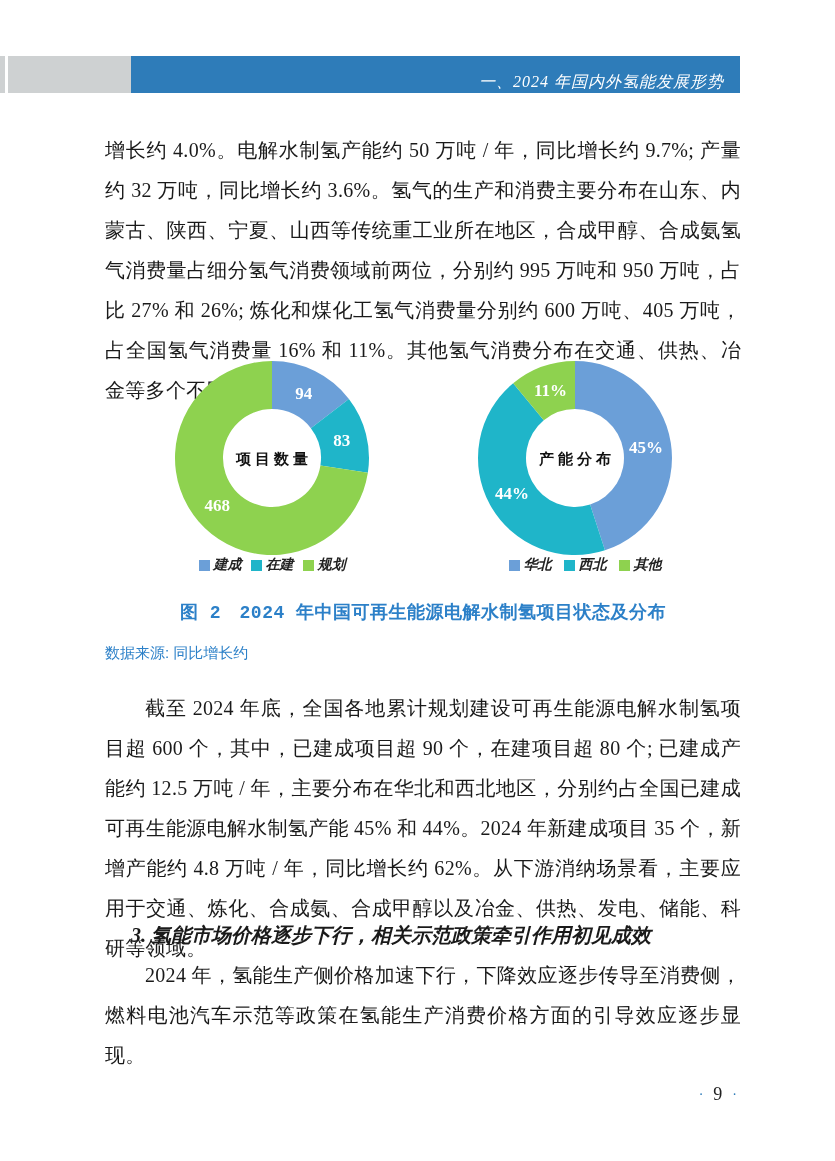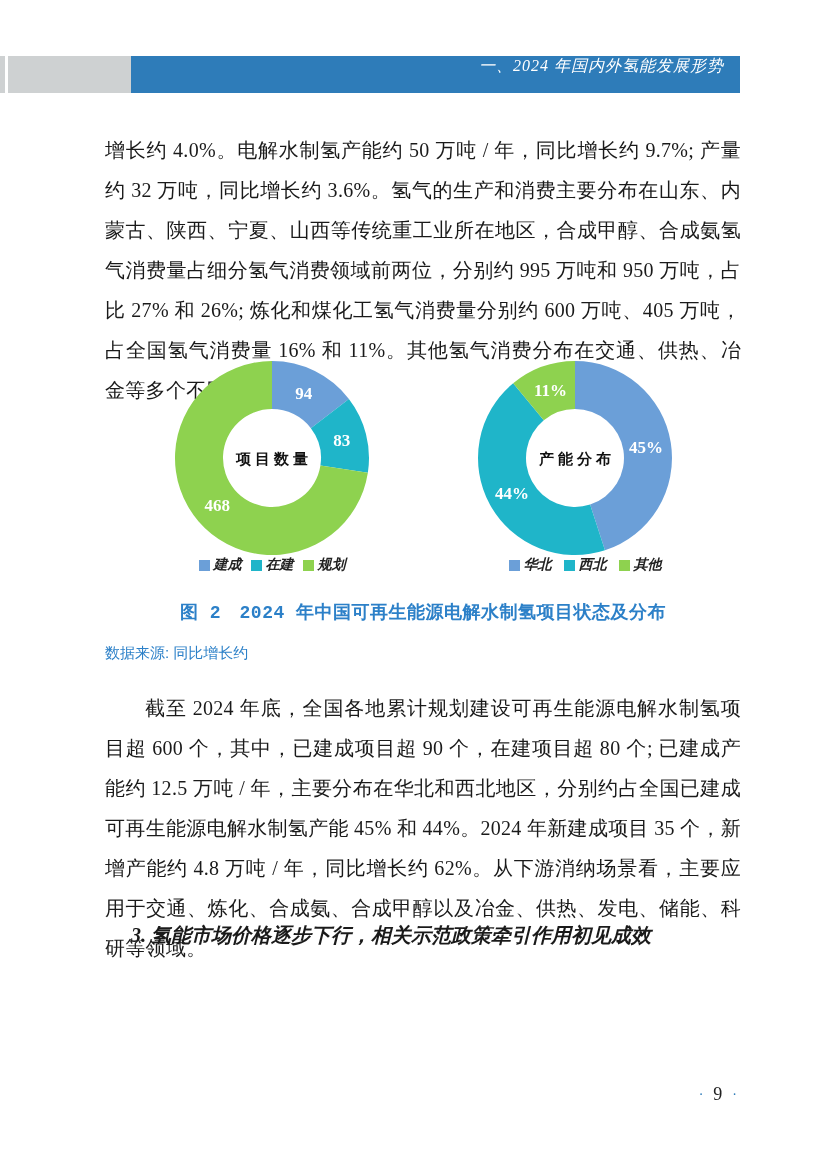--- a/index.html
+++ b/index.html
@@ -5,21 +5,21 @@
   html,body{margin:0;padding:0;background:#ffffff;}
   .page{
     position:relative;width:835px;height:1161px;background:#ffffff;
     font-family:"Liberation Serif",serif;color:#1a1a1a;overflow:hidden;
   }
   
   .hdr-sliver{position:absolute;left:0;top:56px;width:5px;height:37px;background:var(--header-gray,#ced1d2);}
   .hdr-gray{position:absolute;left:8px;top:56px;width:123px;height:37px;background:var(--header-gray,#ced1d2);}
   .hdr-blue{
     position:absolute;left:131px;top:56px;width:609px;height:37px;background:var(--header-blue,#2e7cb9);
-    display:flex;align-items:flex-start;justify-content:flex-end;padding-right:16px;box-sizing:border-box;
+    display:flex;align-items:flex-end;justify-content:flex-end;padding-right:16px;box-sizing:border-box;
   }
   .hdr-blue .hdr-title{
     color:#ffffff;font-size:16px;font-style:italic;letter-spacing:1px;
     font-family:"Liberation Serif",serif;
   }
   
   .para{
     position:absolute;left:105px;width:636px;font-size:20px;line-height:40px;
     text-align:justify;text-justify:inter-ideograph;letter-spacing:0.3px;
   }
@@ -121,20 +121,21 @@
       </span>
     </div>
 
   <div class="fig-caption">图 2　2024 年中国可再生能源电解水制氢项目状态及分布</div>
   <div class="fig-source">数据来源: 同比增长约</div>
 
   <div class="para p2">截至 2024 年底，全国各地累计规划建设可再生能源电解水制氢项目超 600 个，其中，已建成项目超 90 个，在建项目超 80 个; 已建成产能约 12.5 万吨 / 年，主要分布在华北和西北地区，分别约占全国已建成可再生能源电解水制氢产能 45% 和 44%。2024 年新建成项目 35 个，新增产能约 4.8 万吨 / 年，同比增长约 62%。从下游消纳场景看，主要应用于交通、炼化、合成氨、合成甲醇以及冶金、供热、发电、储能、科研等领域。</div>
 
   <div class="h3">3. 氢能市场价格逐步下行，相关示范政策牵引作用初见成效</div>
 
+  <div class="para p3">2024 年，氢能生产侧价格加速下行，下降效应逐步传导至消费侧，燃料电池汽车示范等政策在氢能生产消费价格方面的引导效应逐步显现。</div>
 
   <div class="page-num">
     <span class="dot">·</span>
     <span class="num">9</span>
     <span class="dot">·</span>
   </div>
 
 </div>
 
 </body></html>

